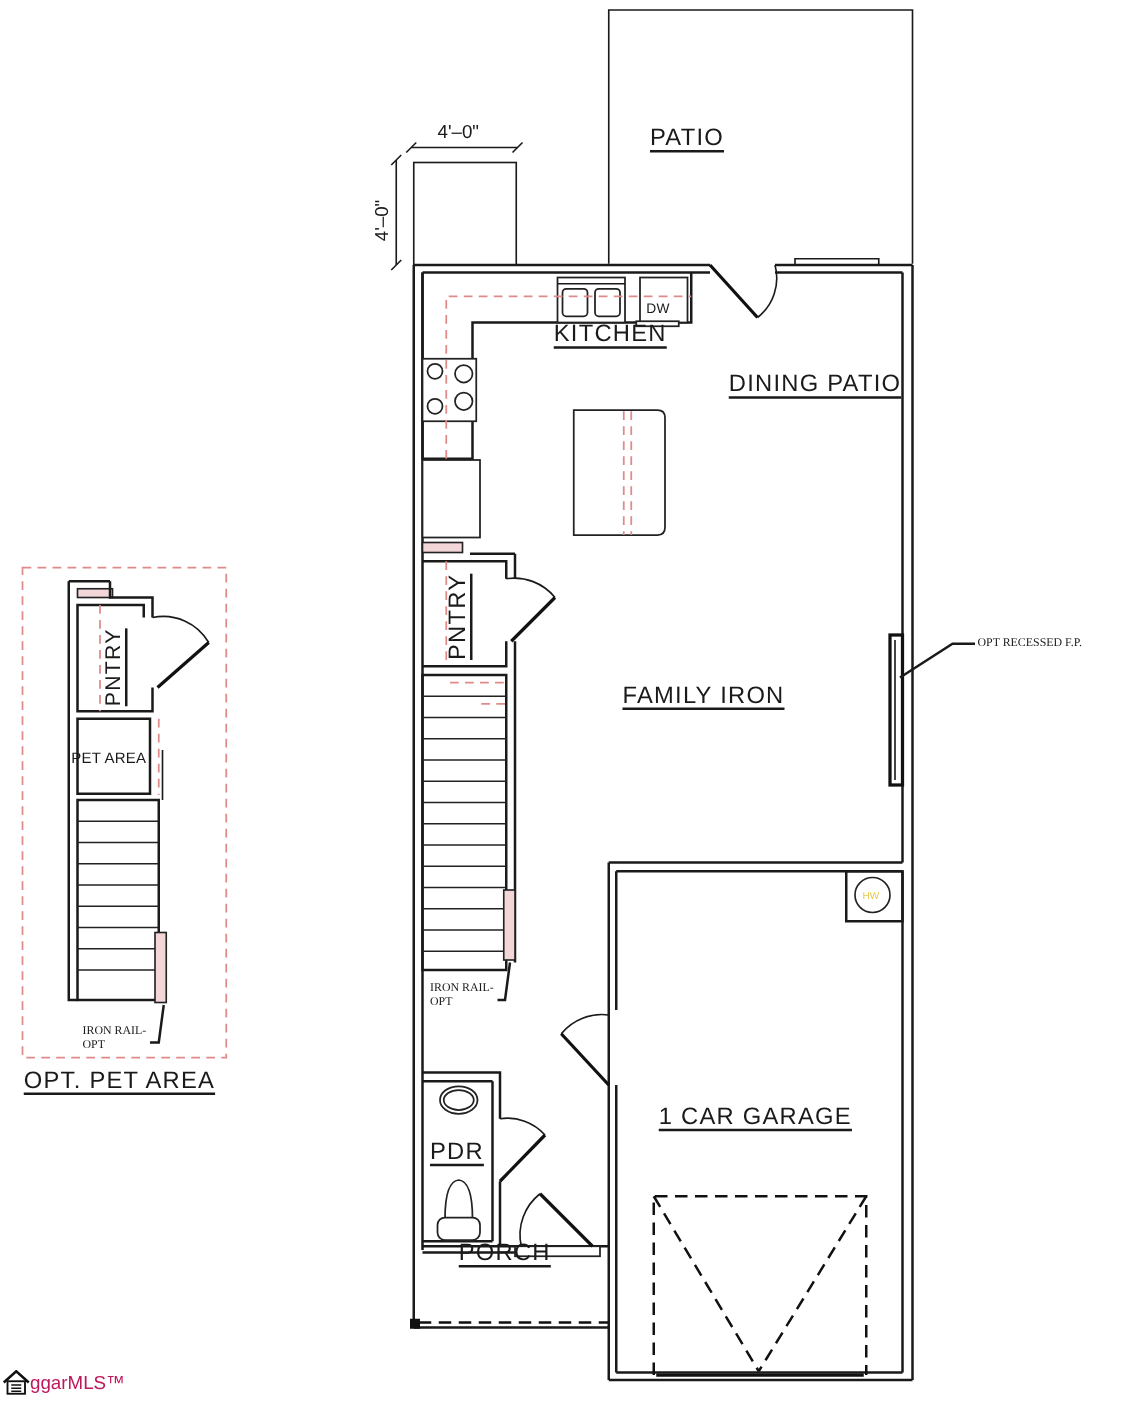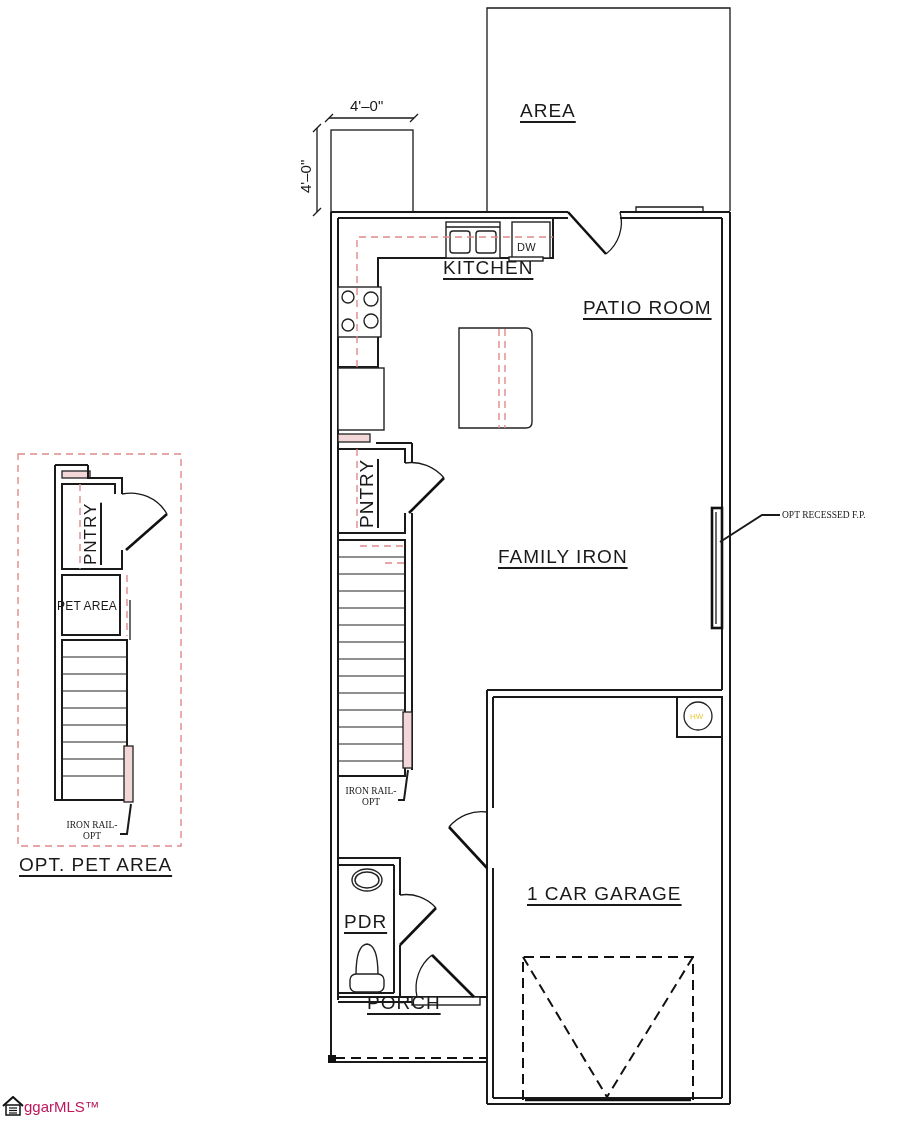--- a/index.html
+++ b/index.html
@@ -9,21 +9,21 @@
     .wall-thin { fill: none; stroke: #1a1a1a; stroke-width: 1.3; }
     .wall-bold { fill: none; stroke: #111; stroke-width: 2.6; }
     .fixture { fill: #fff; stroke: #222; stroke-width: 1.4; }
     .dash-red { fill: none; stroke: #e08a8a; stroke-width: 1.4; stroke-dasharray: 7 5; }
     .dash-black { fill: none; stroke: #111; stroke-width: 2; stroke-dasharray: 10 6; }
     .rail { fill: #f3d6d8; stroke: #222; stroke-width: 1.3; }
     .tread { stroke: #222; stroke-width: 1.2; }
     .lbl { position: absolute; color: #1a1a1a; white-space: nowrap; line-height: 1; }
     .room { font-size: 19px; letter-spacing: 1px; text-decoration: underline; text-underline-offset: 4px; text-decoration-thickness: 1.5px; }
     .small { font-size: 11px; letter-spacing: 0.2px; }
-    .note { font-family: "Liberation Serif", serif; font-size: 9.5px; text-align: center; line-height: 11px; }
+    .note { font-family: "Liberation Serif", serif; font-size: 9.5px; text-align: left; line-height: 11px; }
     .dim { font-size: 15px; }
     .vert { transform-origin: left top; transform: rotate(-90deg); }
     .hw { position: absolute; font-size: 8px; color: #e8c840; }
     .brand { position: absolute; left: 2px; top: 1096px; display: flex; align-items: center; font-size: 15px; color: #be185d; }
     .brand-icon { width: 22px; height: 20px; }
   </style>
 </head>
 <body>
 
 <svg class="plan" viewBox="0 0 910 1122" xmlns="http://www.w3.org/2000/svg">
@@ -200,23 +200,23 @@
     <line class="tread" x1="62" y1="759" x2="127" y2="759"></line>
     <line class="tread" x1="62" y1="776" x2="127" y2="776"></line>
     <rect class="rail" x="124" y="746" width="9" height="56"></rect>
     <polyline class="wall" points="131,804 127,834 120,834"></polyline>
   </g>
 </svg>
 
 <div class="lbl dim" style="left:350px; top:98px;">4'–0"</div>
 <div class="lbl dim vert" style="left:298px; top:193px;">4'–0"</div>
 
-<div class="lbl room" style="left:520px; top:101px;">AREA</div>
+<div class="lbl room" style="left:520px; top:101px;">PATIO</div>
 <div class="lbl room" style="left:443px; top:258px;">KITCHEN</div>
-<div class="lbl room" style="left:583px; top:298px;">PATIO ROOM</div>
+<div class="lbl room" style="left:583px; top:298px;">DINING PATIO</div>
 <div class="lbl room" style="left:498px; top:547px;">FAMILY IRON</div>
 <div class="lbl room vert" style="left:357px; top:528px;">PNTRY</div>
 <div class="lbl room" style="left:527px; top:884px;">1 CAR GARAGE</div>
 <div class="lbl room" style="left:344px; top:912px;">PDR</div>
 <div class="lbl room" style="left:367px; top:993px;">PORCH</div>
 
 <div class="lbl small" style="left:517px; top:242px;">DW</div>
 <div class="hw" style="left:690px; top:712px;">HW</div>
 
 <div class="lbl note" style="left:782px; top:510px;">OPT RECESSED F.P.</div>

